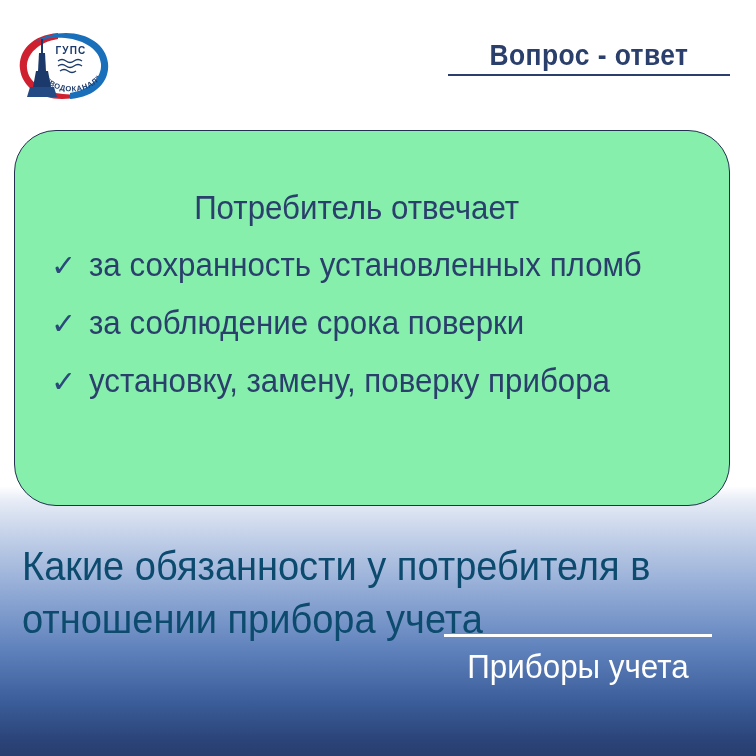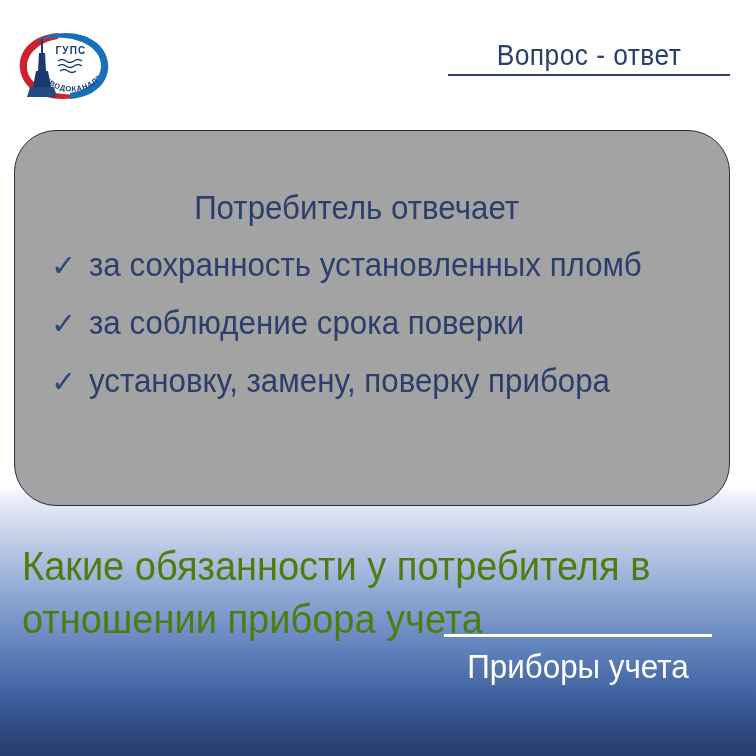--- a/index.html
+++ b/index.html
@@ -53,20 +53,21 @@
     left: 12px;
     top: 9px;
     width: 104px;
     height: 82px;
   }
   .header-title-wrap {
     position: absolute;
     right: 26px;
     top: 22px;
     text-align: center;
+    font-weight: bold;
   }
   .header-title {
     font-size: 30px;
     color: #2a3f6b;
     letter-spacing: 0.5px;
     font-family: "Liberation Sans Narrow", "Liberation Sans", sans-serif;
     transform: scaleX(0.88);
     transform-origin: center;
     white-space: nowrap;
     padding: 0 8px;
@@ -79,21 +80,21 @@
   }
 
   
   .card {
     position: absolute;
     left: 14px;
     top: 114px;
     width: 716px;
     height: 376px;
     box-sizing: border-box;
-    background: #a3a3a3;
+    background: #86efac;
     border: 1.5px solid #20304e;
     border-radius: 42px;
     padding: 0;
   }
   .card-inner {
     padding-top: 48px;
     color: #2a3f6b;
     font-family: "Liberation Sans Narrow", "Liberation Sans", sans-serif;
   }
   .card-line {
@@ -127,21 +128,21 @@
   .card-line.centered .card-text {
     transform-origin: center center;
   }
 
   
   .question {
     position: absolute;
     left: 22px;
     top: 524px;
     width: 712px;
-    color: #4d7c0f;
+    color: #0c4a6e;
     font-size: 40px;
     line-height: 53px;
     font-family: "Liberation Sans Narrow", "Liberation Sans", sans-serif;
   }
   .question-line {
     white-space: nowrap;
     transform: scaleX(0.95);
     transform-origin: left center;
   }
 

